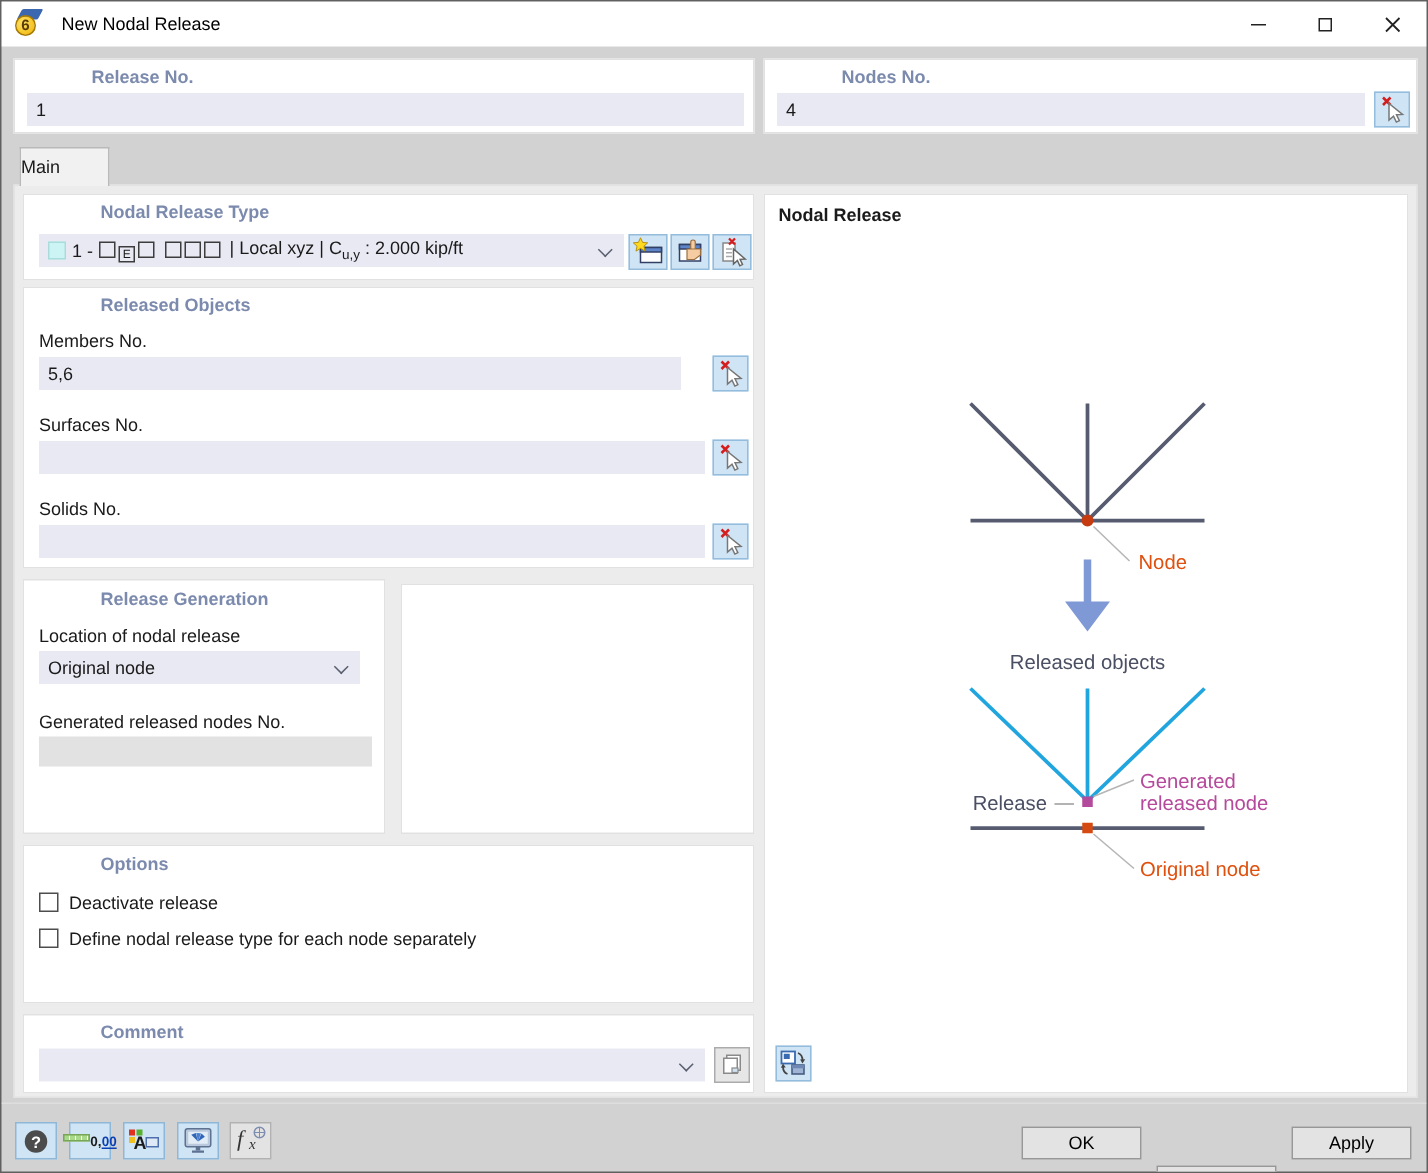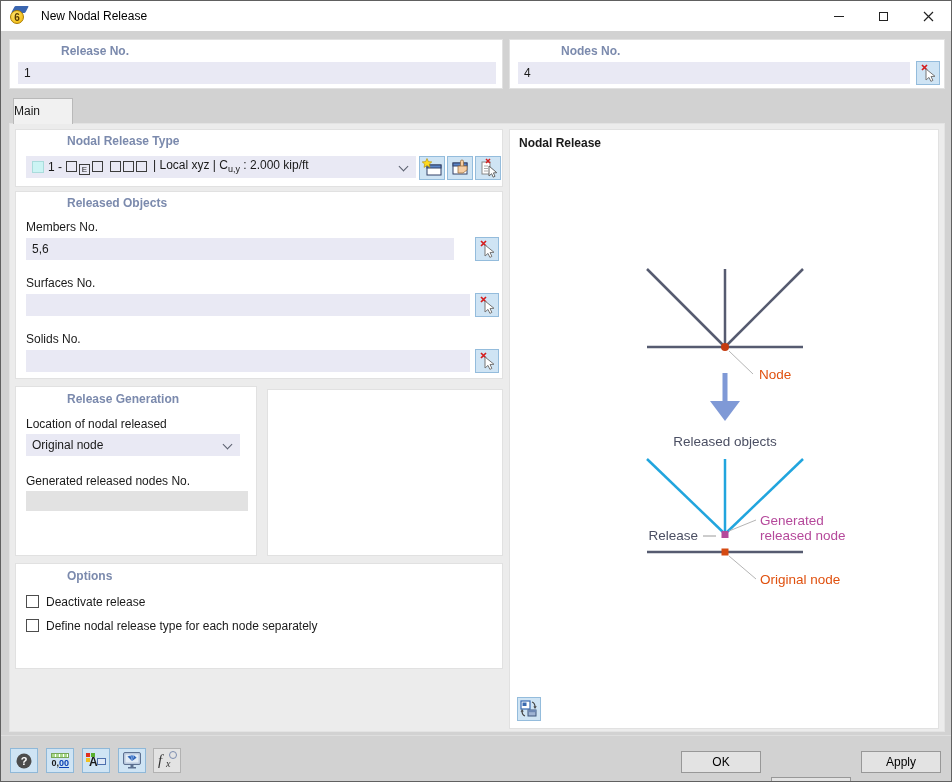--- a/index.html
+++ b/index.html
@@ -43,21 +43,21 @@
   .boxgap{display:inline-block;width:5px;}
   sub{font-size:9px;}
   
   .cbbox{position:absolute;width:13px;height:13px;background:#fff;border:1px solid #4d4d4d;box-sizing:border-box;}
   
   .footline{position:absolute;left:0;top:734px;width:100%;height:1px;background:#dedede;}
   .toolbtn{position:absolute;top:747px;width:28px;height:25px;box-sizing:border-box;border:1px solid #8fb8d8;background:#cfe4f4;display:flex;align-items:center;justify-content:center;}
   .toolbtn.gray{border:1px solid #b2b2b2;background:#e3e3e3;}
   .btn{position:absolute;top:750px;width:80px;height:22px;background:#e3e3e3;border:1px solid #989898;box-sizing:border-box;text-align:center;line-height:20px;font-size:12px;padding:0;font-family:"Liberation Sans",sans-serif;}
   
-  .icon-units{display:flex;flex-direction:column;align-items:flex-end;line-height:1;}
+  .icon-units{display:flex;flex-direction:row;align-items:flex-start;line-height:1;}
   .icon-units .ruler{width:18px;height:5px;background:#a9d98a;border:1px solid #78a658;box-sizing:border-box;
      background-image:repeating-linear-gradient(90deg,transparent 0 3px,#ffffff 3px 4px);}
   .icon-units .num{font-size:9px;font-weight:bold;margin-top:1px;}
   .icon-units .u{text-decoration:underline;color:#0a40b4;}
   .icon-disp{position:relative;width:20px;height:16px;}
   .icon-disp .sq{position:absolute;width:4px;height:4px;}
   .icon-disp .A{position:absolute;left:3px;top:2px;font-weight:bold;font-size:12px;}
   .icon-disp .winrect{position:absolute;right:0;top:5px;width:9px;height:7px;border:1px solid #4d6fae;background:#dfe9f6;box-sizing:border-box;}
   .icon-formula{position:relative;width:20px;height:18px;font-family:"Liberation Serif",serif;}
   .icon-formula .f{position:absolute;left:1px;top:0px;font-style:italic;font-size:15px;color:#333;}
@@ -174,39 +174,53 @@
     <div class="pickbtn" style="left:459px;top:157px;">
       <svg width="20" height="20" viewBox="0 0 20 20">
         <path d="M4 2 L9 7 M9 2 L4 7" stroke="#d51d1d" stroke-width="1.7"></path>
         <path d="M8 6 L8 17 L11 14.4 L12.9 18.4 L14.9 17.4 L13 13.5 L17 13.3 Z" fill="#fff" stroke="#777" stroke-width="1"></path>
       </svg>
     </div>
   </div>
 
   <div class="panel" style="left:14px;top:385px;width:242px;height:170px;">
     <div class="sechead" style="left:10px;top:5px;">Release Generation</div>
-    <div class="lbl" style="left:10px;top:30px;">Location of nodal released</div>
+    <div class="lbl" style="left:10px;top:30px;">Location of nodal release</div>
     <div class="combo" style="left:10px;top:47px;width:214px;">
       <span>Original node</span>
       <div class="chev"></div>
     </div>
     <div class="lbl" style="left:10px;top:87px;">Generated released nodes No.</div>
     <div class="field disabled" style="left:10px;top:104px;width:222px;height:20px;"></div>
   </div>
 
   <div class="panel" style="left:266px;top:388px;width:236px;height:167px;"></div>
 
   <div class="panel" style="left:14px;top:562px;width:488px;height:106px;">
     <div class="sechead" style="left:10px;top:5px;">Options</div>
     <div class="cbbox" style="left:10px;top:31px;"></div>
     <div class="lbl" style="left:30px;top:31px;">Deactivate release</div>
     <div class="cbbox" style="left:10px;top:55px;"></div>
     <div class="lbl" style="left:30px;top:55px;">Define nodal release type for each node separately</div>
   </div>
 
+  <div class="panel" style="left:14px;top:675px;width:488px;height:53px;">
+    <div class="sechead" style="left:10px;top:4px;">Comment</div>
+    <div class="combo" style="left:10px;top:22px;width:444px;">
+      <span></span>
+      <div class="chev"></div>
+    </div>
+    <div class="graybtn" style="left:460px;top:21px;">
+      <svg width="16" height="16" viewBox="0 0 16 16">
+        <rect x="4.5" y="1.5" width="9" height="10" fill="#fff" stroke="#8a8a8a" stroke-width="1"></rect>
+        <rect x="2.5" y="3.5" width="9" height="10" fill="#fff" stroke="#8a8a8a" stroke-width="1"></rect>
+        <rect x="8" y="10" width="4" height="3" fill="#cfe0f0" stroke="#8a8a8a" stroke-width="0.8"></rect>
+      </svg>
+    </div>
+  </div>
 
   <div class="panel" style="left:508px;top:128px;width:430px;height:600px;">
     <div class="lbl" style="left:9px;top:6px;font-weight:bold;">Nodal Release</div>
 
     <svg width="430" height="600" viewBox="0 0 430 600" style="position:absolute;left:0;top:0;">
 
       <line x1="137" y1="139" x2="215" y2="217" stroke="#565b70" stroke-width="2.5"></line>
       <line x1="215" y1="139" x2="215" y2="217" stroke="#565b70" stroke-width="2.5"></line>
       <line x1="293" y1="139" x2="215" y2="217" stroke="#565b70" stroke-width="2.5"></line>
       <line x1="137" y1="217" x2="293" y2="217" stroke="#565b70" stroke-width="2.5"></line>

